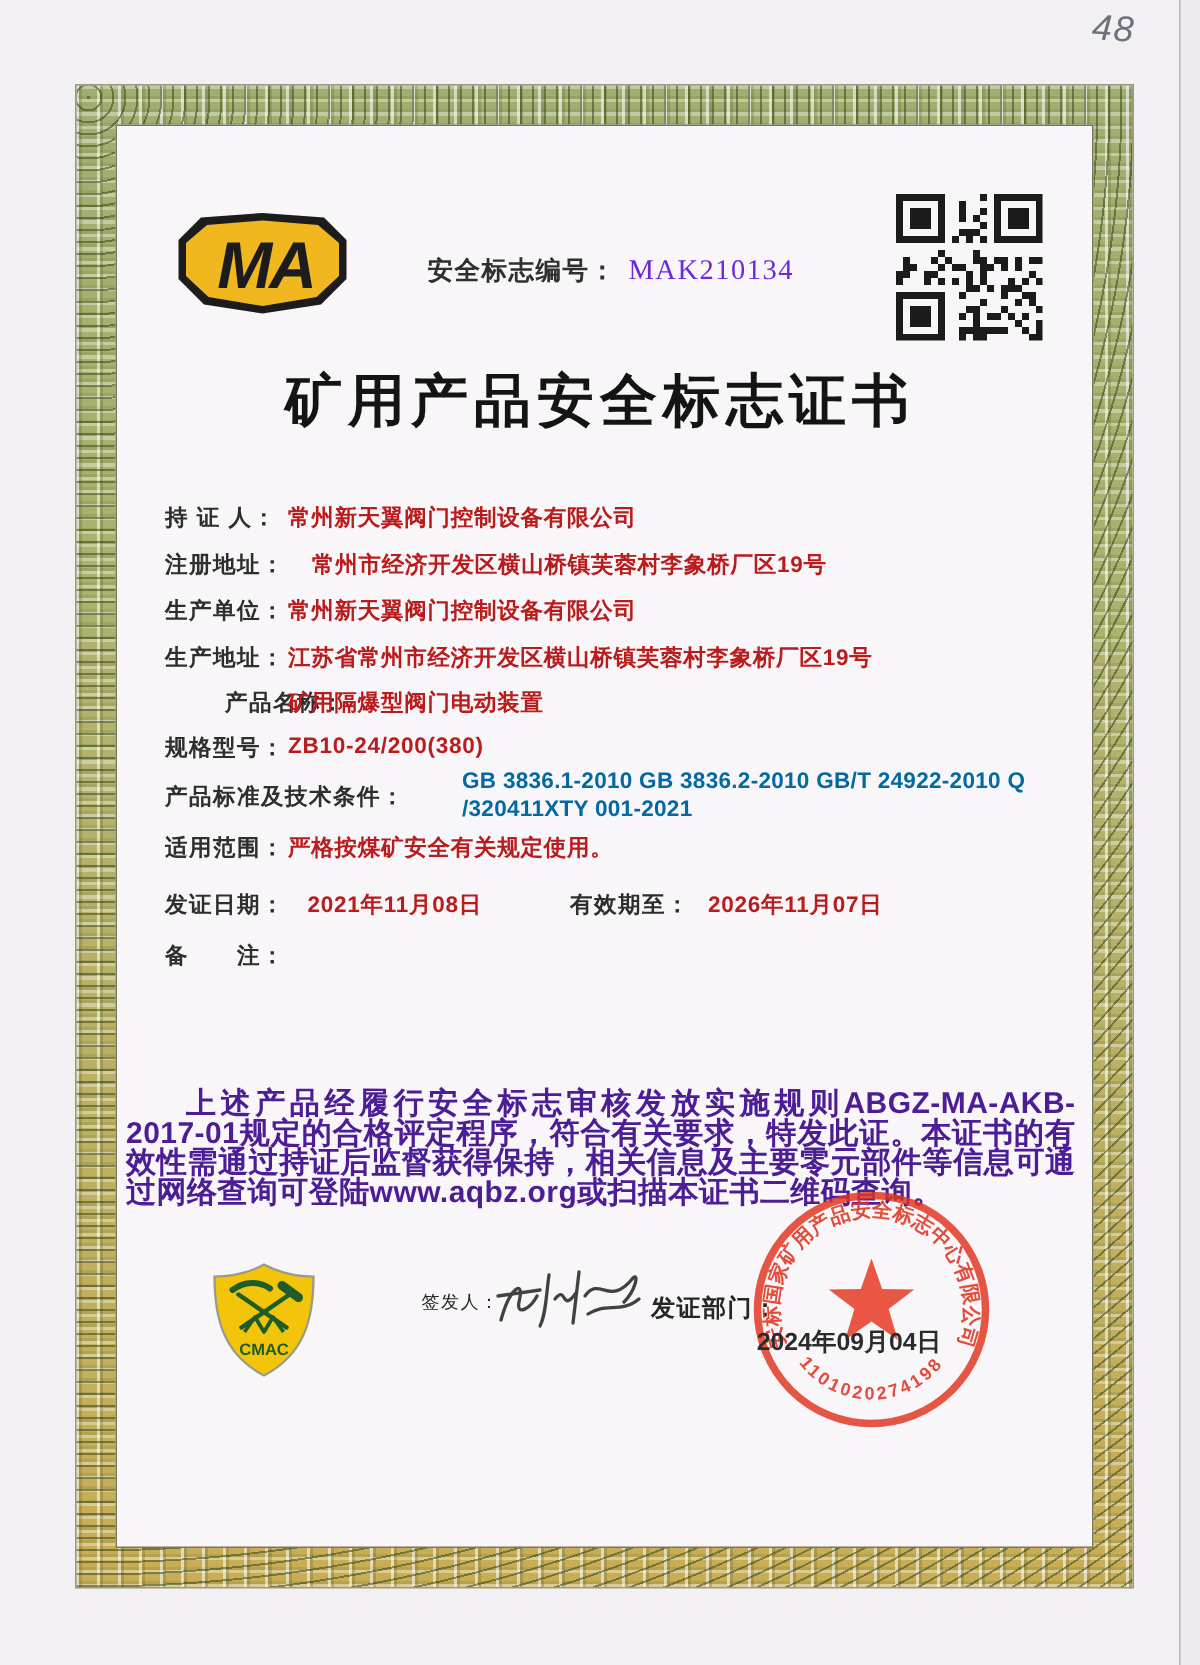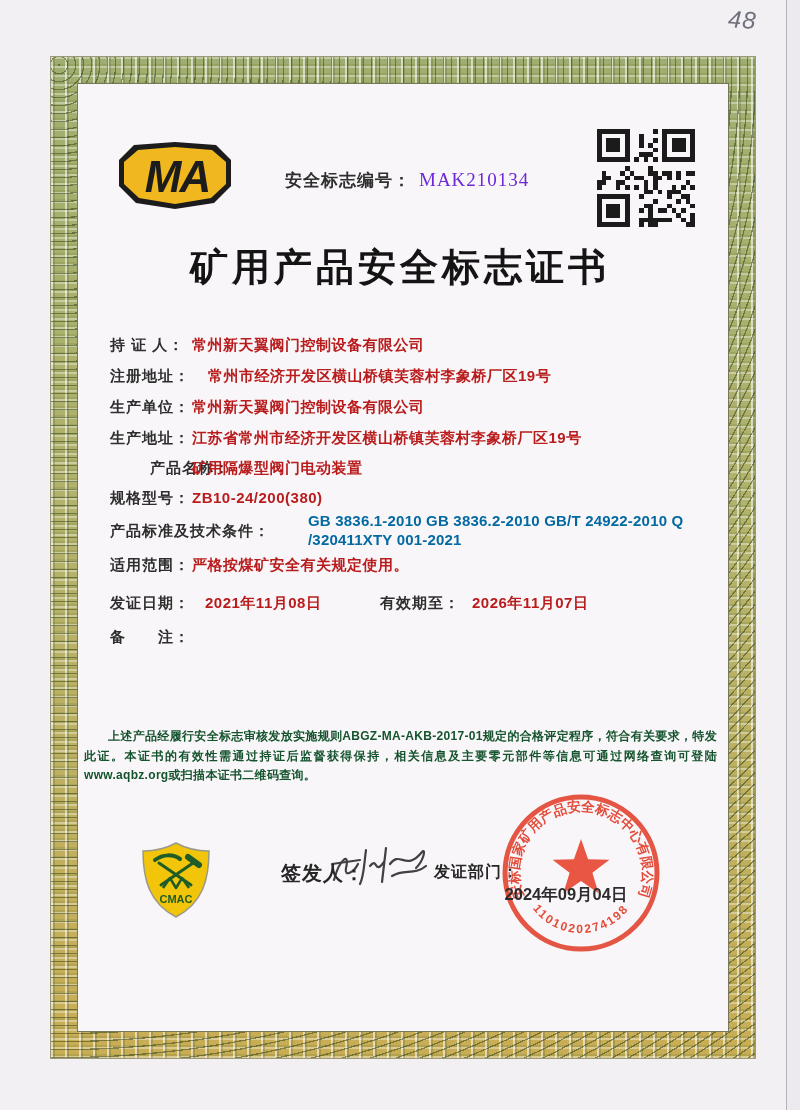--- a/index.html
+++ b/index.html
@@ -29,25 +29,25 @@
   .qr{left:597px;top:129px;width:98px;height:98px;}
 
   .title{left:0;top:242px;width:800px;text-align:center;font-family:"Liberation Serif",serif;
        font-weight:bold;font-size:38px;color:#141414;letter-spacing:4px;}
 
   
   .lab{font-size:15px;font-weight:bold;color:#2e2e2e;letter-spacing:1px;white-space:nowrap;}
   .val{font-size:15px;font-weight:bold;color:#b91c1c;letter-spacing:.5px;white-space:nowrap;}
   .stdval{font-size:15px;font-weight:bold;color:#0369a1;letter-spacing:.2px;line-height:19px;white-space:normal;}
 
-  .statement{left:84px;top:727px;width:633px;font-size:12px;font-weight:bold;color:#14532d;
+  .statement{left:84px;top:727px;width:633px;font-size:20px;font-weight:bold;color:#4c1d95;
        line-height:19.5px;text-indent:2em;text-align:justify;letter-spacing:.3px;}
 
   
-  .signer{left:281px;top:860px;font-size:20px;font-weight:bold;color:#262626;letter-spacing:1px;}
+  .signer{left:281px;top:860px;font-size:12px;font-weight:normal;color:#262626;letter-spacing:1px;}
   .dept{left:434px;top:862px;font-size:16px;font-weight:bold;color:#262626;letter-spacing:1px;}
   .sig-svg{left:330px;top:842px;width:100px;height:52px;}
   .cmac{left:139px;top:841px;width:74px;height:78px;}
   .stamp{left:496px;top:791px;width:170px;height:170px;opacity:.92;}
 </style>
 </head>
 <body>
 
 <div class="abs paper-outside"></div>
 <div class="abs paper-edge"></div>

